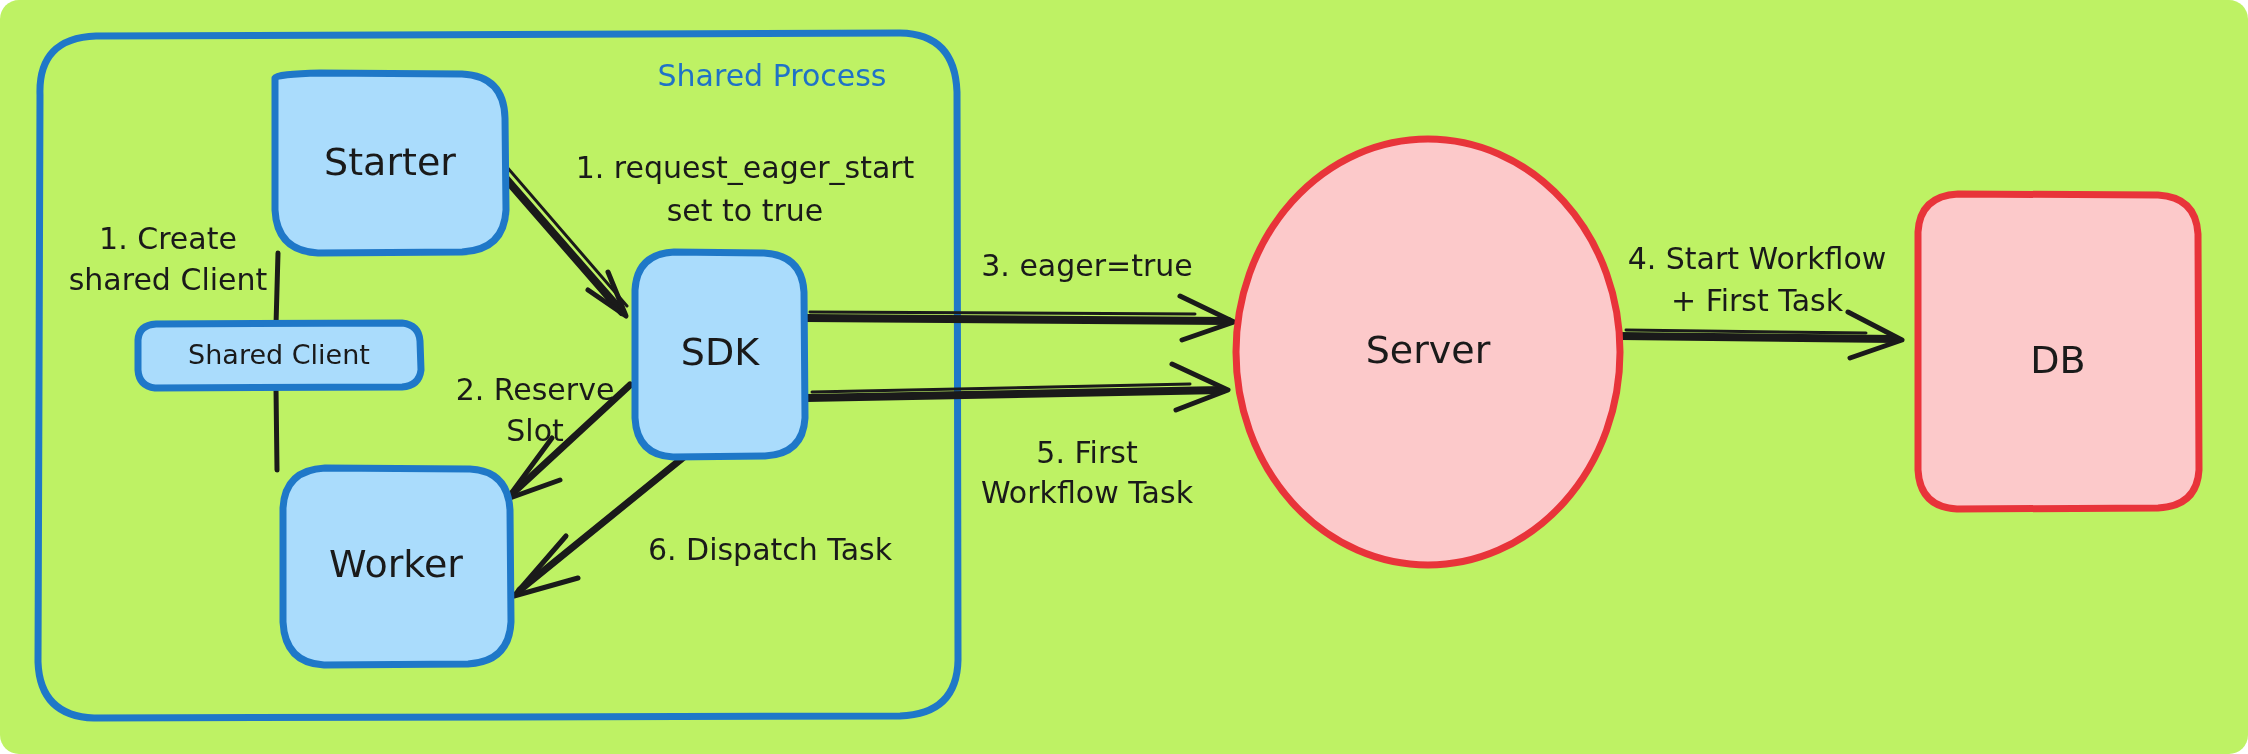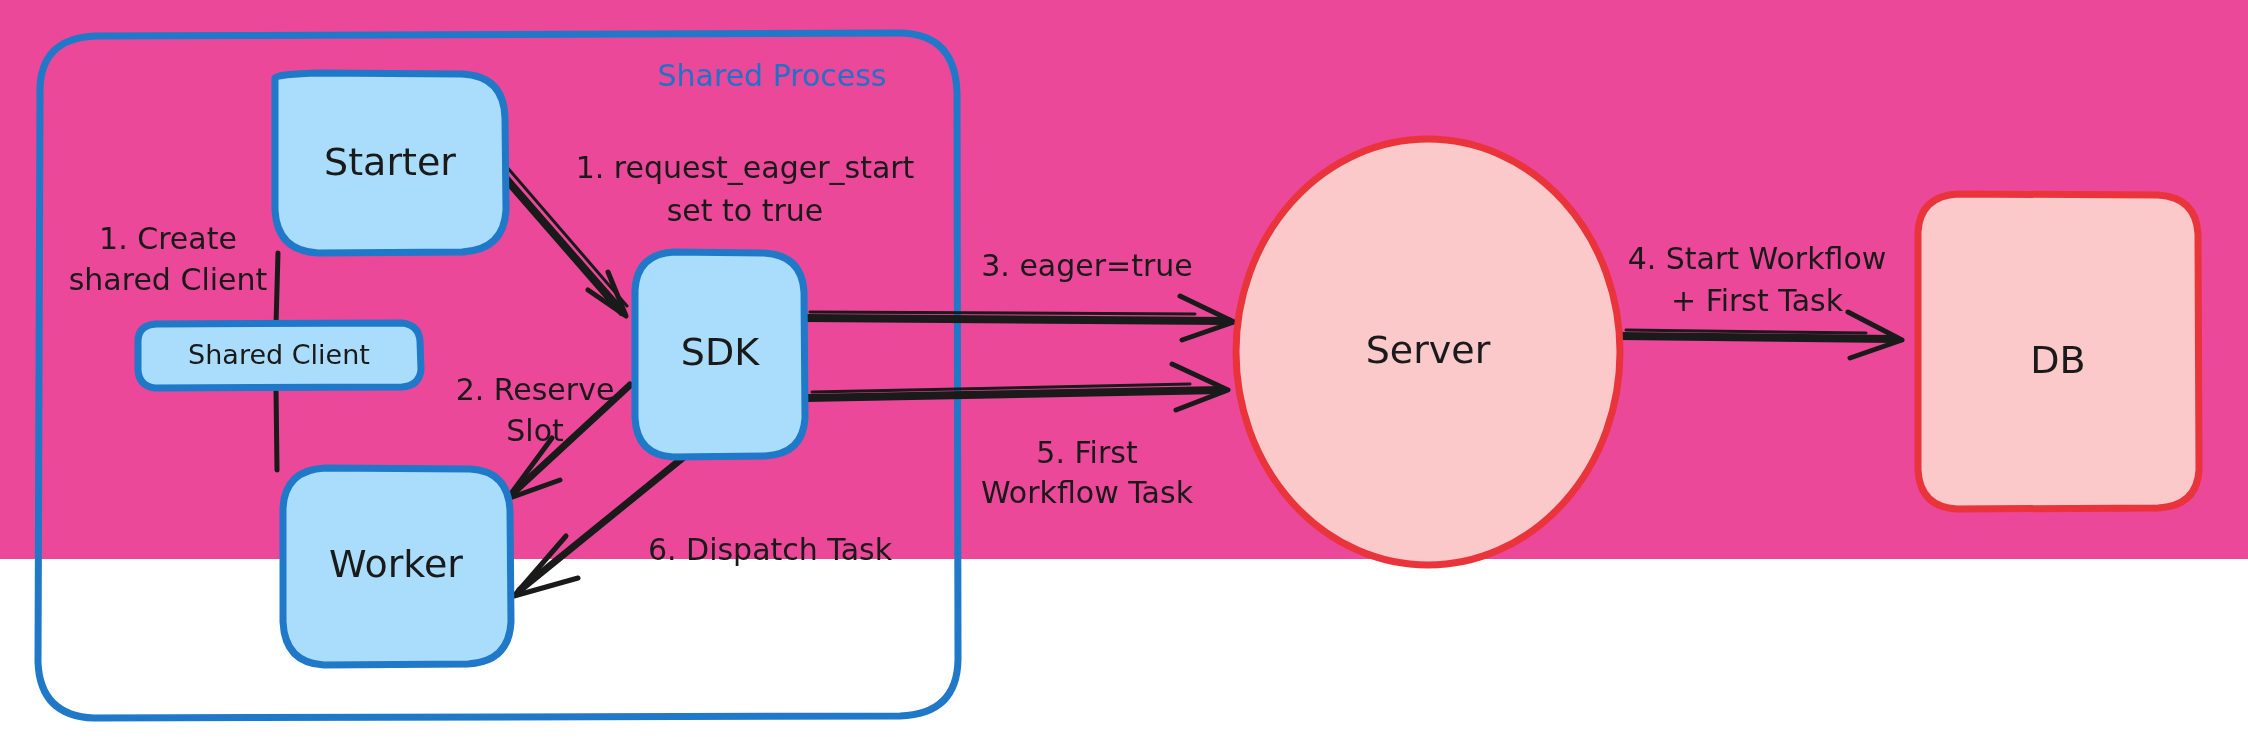--- a/index.html
+++ b/index.html
@@ -10,22 +10,23 @@
   }
   body {
     width: 2248px;
     height: 754px;
     overflow: hidden;
     font-family: "DejaVu Sans", sans-serif;
   }
   #diagram-root {
     position: relative;
     width: 2248px;
-    height: 559px;
-    background: #ec4899;
+    height: 754px;
+    background: #bef264;
+    border-radius: 19px;
   }
   svg#diagram-canvas {
     position: absolute;
     left: 0;
     top: 0;
     width: 2248px;
     height: 754px;
   }
   .node-label {
     font-family: "DejaVu Sans", sans-serif;

